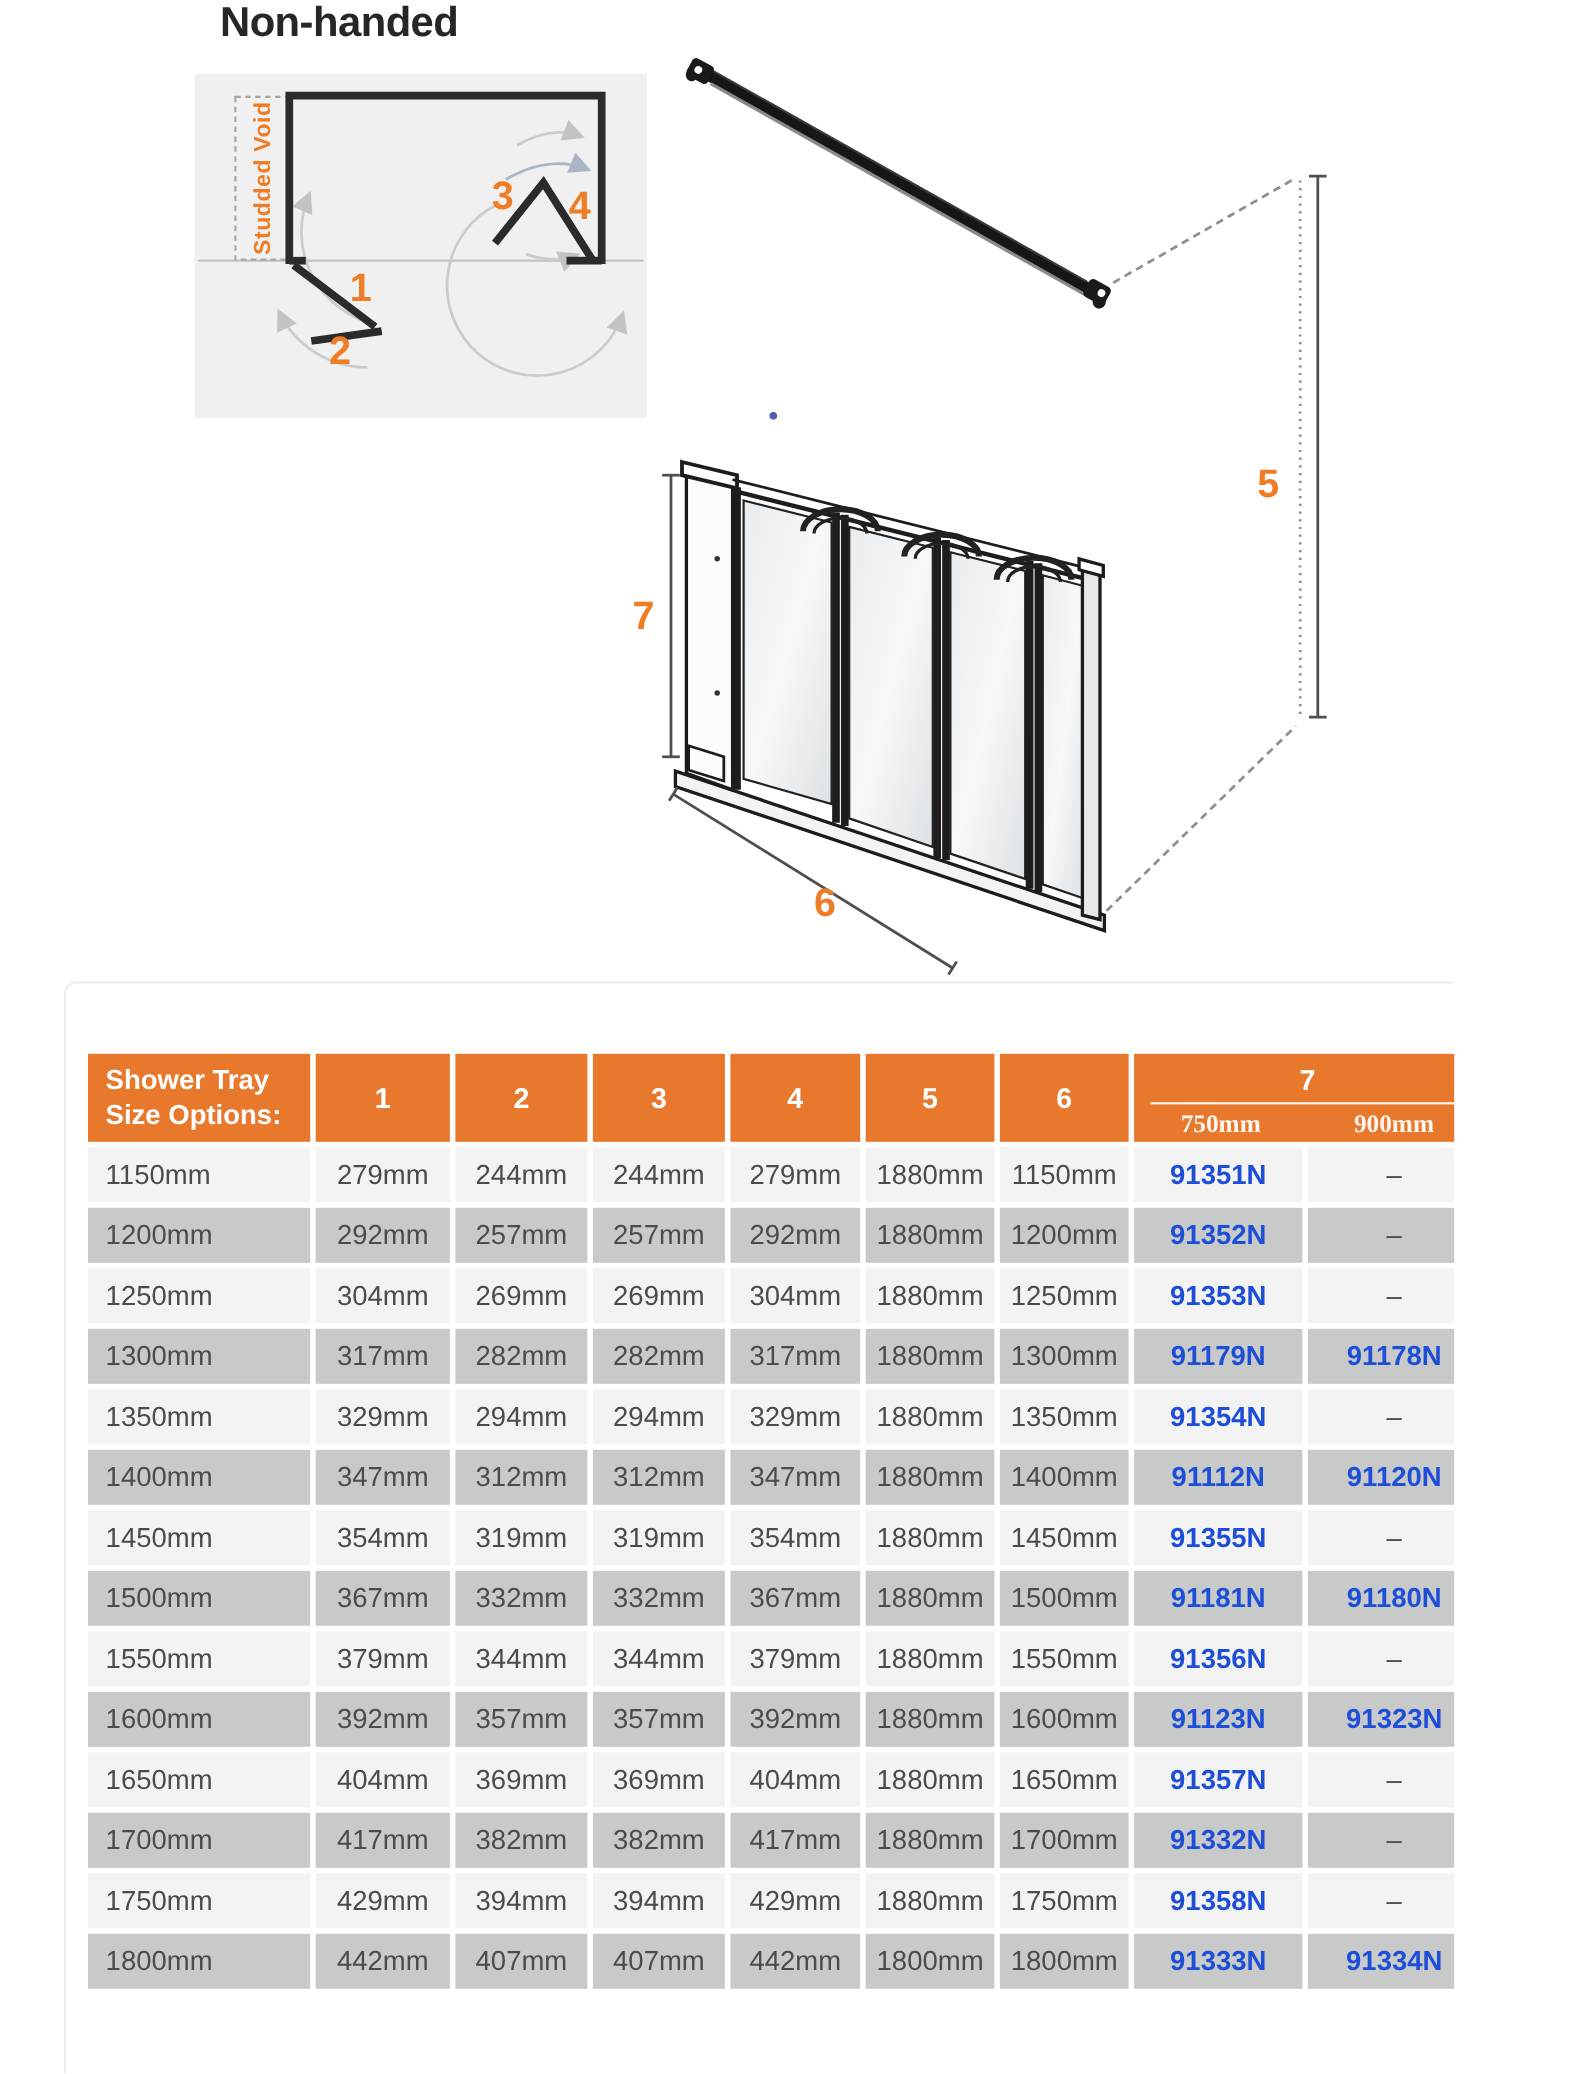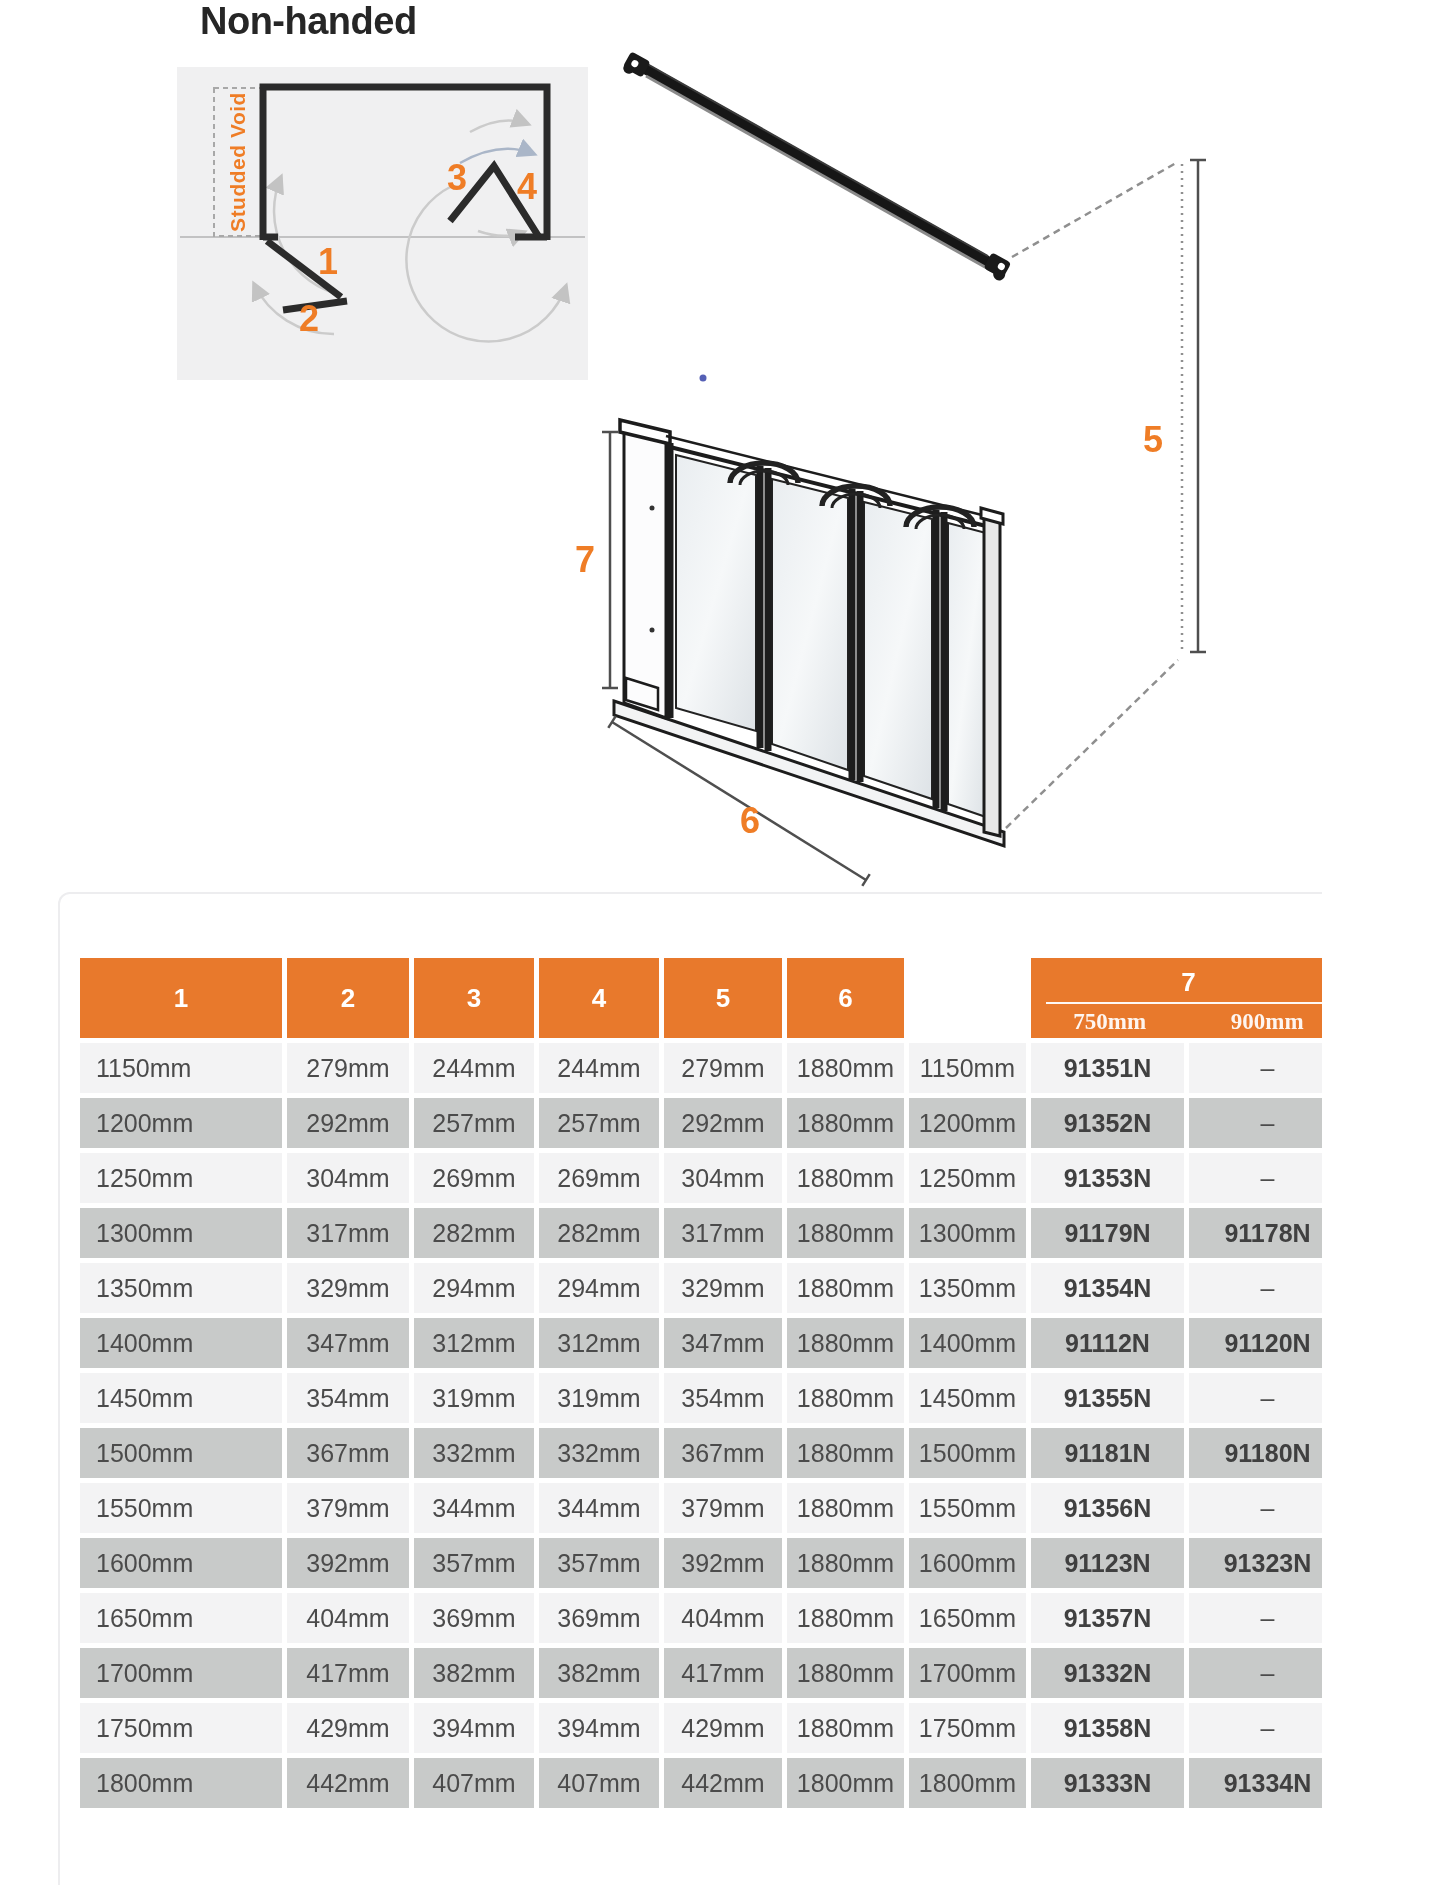--- a/index.html
+++ b/index.html
@@ -18,21 +18,21 @@
   .hc.lblc{justify-content:flex-start;padding-left:16px;font-size:25px;line-height:1.3;
       flex-direction:column;align-items:flex-start;justify-content:center;}
   .h7{grid-column:8/10;flex-direction:column;justify-content:flex-start;padding-top:9px;}
   .h7 .bar{width:calc(100% - 30px);height:2px;background:rgba(255,255,255,.95);
       margin:4px 0 5px;}
   .h7 .subs{display:flex;width:100%;font-family:Liberation Serif, serif;}
   .h7 .subs span{flex:1;text-align:center;font-size:23px;font-weight:bold;
       color:rgba(255,255,255,.93);}
   .c{display:flex;align-items:center;justify-content:center;}
   .c.lbl{justify-content:flex-start;padding-left:16px;}
-  .c.code{font-weight:bold;color:#404040;}
+  .c.code{font-weight:bold;color:#1d4ed8;}
   .r0{background:var(--rowlight,#f3f3f4);}
   .r1{background:var(--rowdark,#c8cac9);}
   .dim-label{font-size:36px;font-weight:bold;}
   .void-label{font-size:21px;font-weight:bold;letter-spacing:.5px;}
 </style>
 </head>
 <body>
 
 <div class="page">
 
@@ -177,20 +177,24 @@
         <line x1="608.3" y1="727.9" x2="615.7" y2="716.1"></line>
         <line x1="862.3" y1="885.9" x2="869.7" y2="874.1"></line>
       </g>
       <text class="dim-label" x="750" y="833" text-anchor="middle" style="fill:var(--accent,#EF7D26)">6</text>
 
       <circle cx="703" cy="378" r="3.5" fill="#5560b5"></circle>
     </g>
   </svg>
 
   <div class="spec-table">
+    <div class="hc lblc">
+      <span>Shower Tray</span>
+      <span>Size Options:</span>
+    </div>
 
     <div class="hc">1</div>
       <div class="hc">2</div>
       <div class="hc">3</div>
       <div class="hc">4</div>
       <div class="hc">5</div>
       <div class="hc">6</div>
       <div class="hc h7" id="h7">
       <span>7</span>
       <span class="bar"></span>

